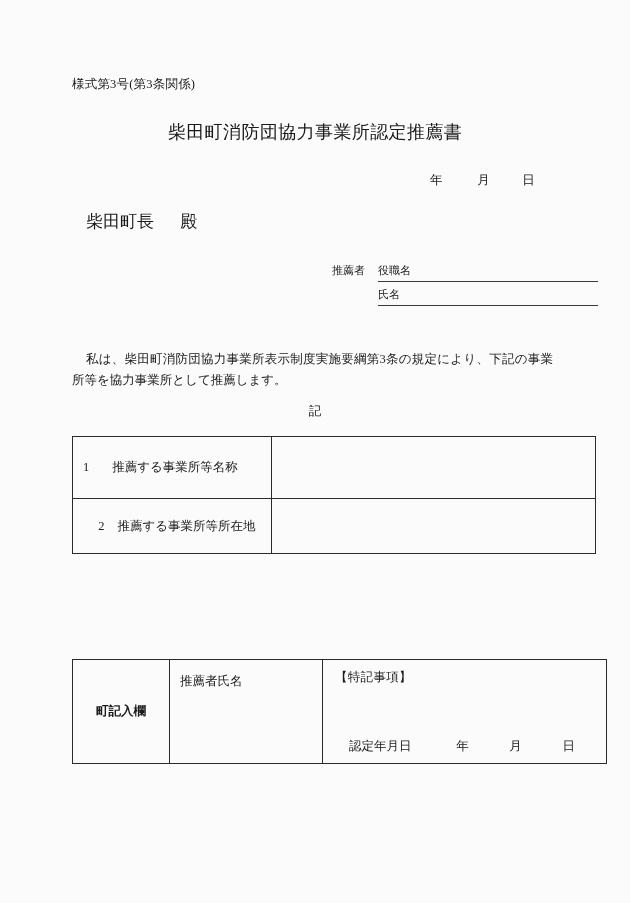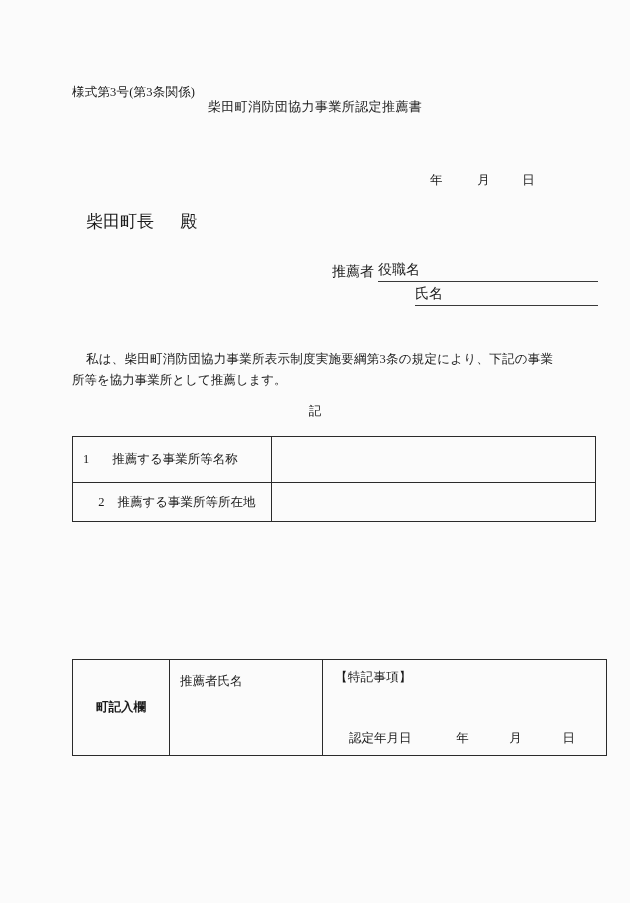--- a/index.html
+++ b/index.html
@@ -17,34 +17,34 @@
   }
   .page {
     position: absolute;
     inset: 0;
   }
 
   
   .form-no {
     position: absolute;
     left: 72px;
-    top: 84px;
+    top: 76px;
     font-size: 12.5px;
     letter-spacing: 0.2px;
     white-space: nowrap;
   }
 
   
   .doc-title {
     position: absolute;
     left: 0;
     right: 0;
-    top: 98px;
+    top: 120px;
     text-align: center;
-    font-size: 13px;
+    font-size: 18px;
     letter-spacing: 0.4px;
   }
 
   
   .issue-date {
     position: absolute;
     left: 430px;
     top: 172px;
     font-size: 12.5px;
     white-space: nowrap;
@@ -62,39 +62,39 @@
     font-size: 17px;
     white-space: nowrap;
   }
   .addressee .honor { margin-left: 22px; }
 
   
   .recommender {
     position: absolute;
     left: 332px;
     top: 261px;
-    font-size: 14px;
+    font-size: 11px;
   }
   .rec-head {
     position: absolute;
     left: 0;
     top: 2px;
     white-space: nowrap;
   }
   .rec-rows {
     margin-left: 46px;
     width: 220px;
   }
   .rec-row {
     height: 20px;
     line-height: 18px;
     border-bottom: 1px solid #3a3a3a;
     white-space: nowrap;
   }
-  .rec-row + .rec-row { margin-top: 3px; margin-left: 37px; }
+  .rec-row + .rec-row { margin-top: 3px; }
 
   
   .body-para {
     position: absolute;
     left: 72px;
     top: 349px;
     width: 481px;
     font-size: 12.5px;
     line-height: 21px;
     text-indent: 14px;
@@ -118,21 +118,21 @@
     font-size: 12.5px;
     table-layout: fixed;
   }
   table.main-table {
     left: 72px;
     top: 436px;
     width: 481px;
   }
   table.form-table td {
     border: 1px solid #2b2b2b;
-    padding: 0 10px;
+    padding: 8px 10px;
     vertical-align: middle;
   }
   .main-table td.label {
     width: 178px;
     white-space: nowrap;
   }
   .main-table td.value { width: 303px; }
   .main-table tr.r1 td { height: 45px; }
   .main-table tr.r2 td { height: 38px; text-align: center; }
   .main-table tr.r3 td { height: 101px; }

